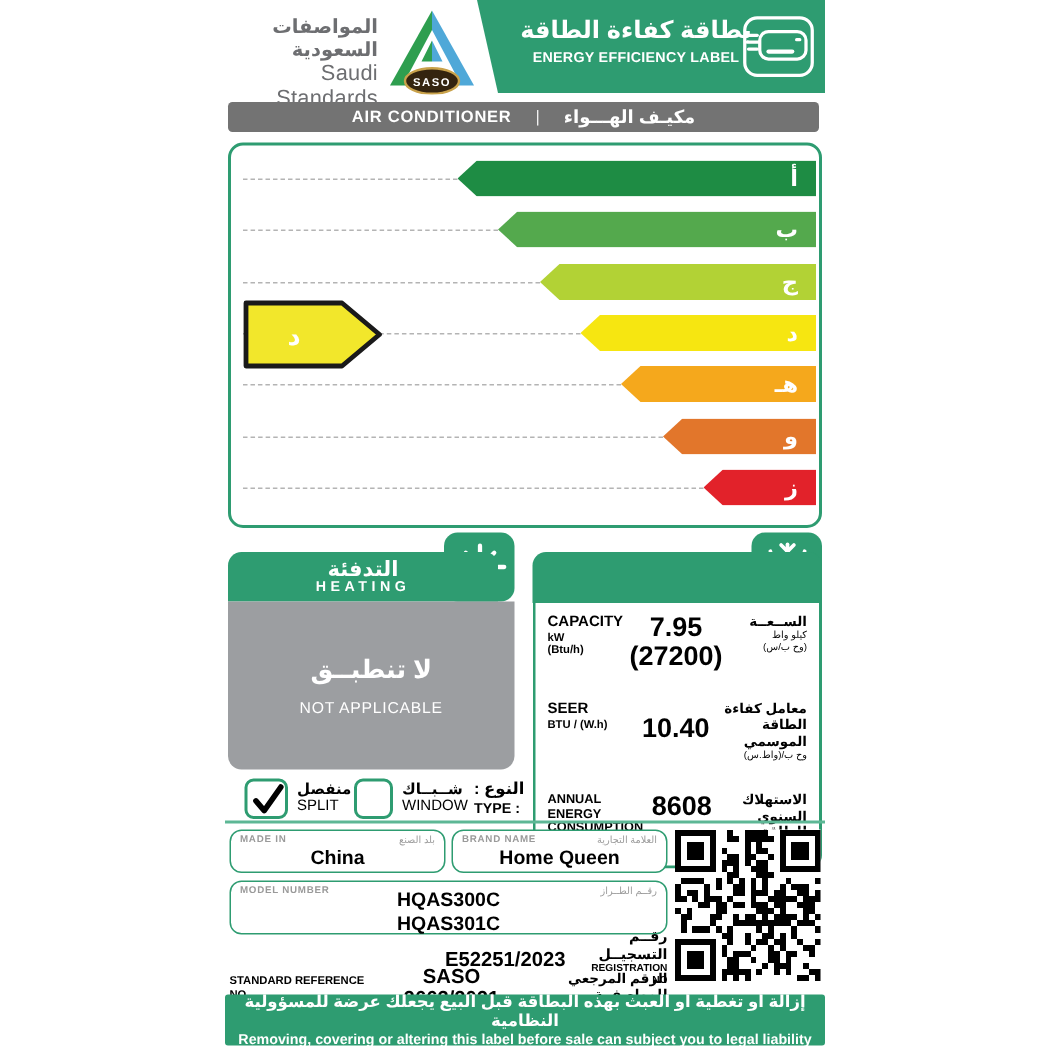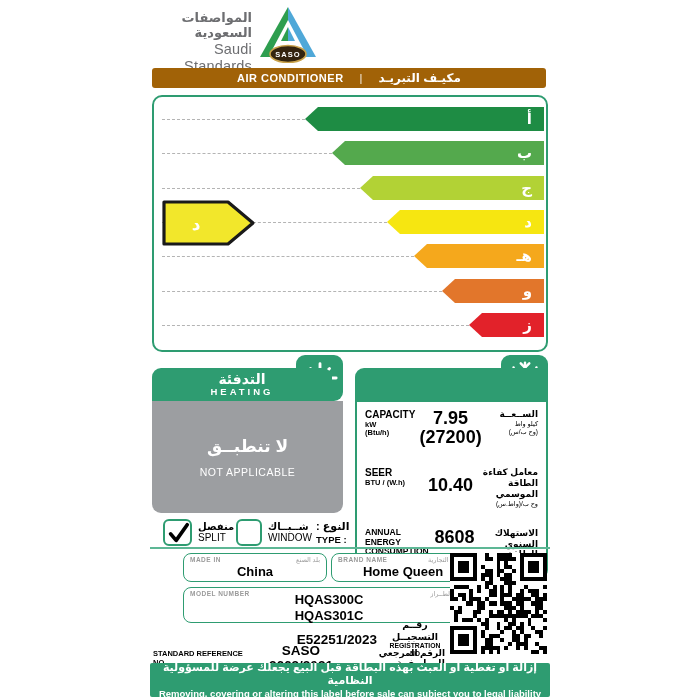--- a/index.html
+++ b/index.html
@@ -19,21 +19,21 @@
     left:318px;top:0;width:232px;height:62px;background:#2E9C71;
     clip-path:polygon(0 0,100% 0,100% 100%,14px 100%);z-index:2;
   }
   #header-titles{position:absolute;left:26px;top:10px;width:160px;text-align:center;color:#fff;}
   #header-title-ar{font-size:16px;font-weight:bold;direction:rtl;}
   #header-title-en{font-size:9.5px;font-weight:bold;margin-top:3px;letter-spacing:.2px;}
   #ac-icon{position:absolute;right:6px;top:8px;}
 
   
   #product-bar{
-    left:152px;top:68px;width:394px;height:20px;background:#a16207;border-radius:3px;
+    left:152px;top:68px;width:394px;height:20px;background:#737373;border-radius:3px;
     display:flex;align-items:center;justify-content:center;gap:16px;color:#fff;
   }
   #product-bar .en{font-size:11px;font-weight:bold;letter-spacing:.5px;}
   #product-bar .sep{font-size:11px;opacity:.9;}
   #product-bar .ar{font-size:12px;font-weight:bold;direction:rtl;}
 
   
   #rating-scale-box{
     left:152px;top:95px;width:396px;height:257px;background:#fff;
     border:2px solid #2E9C71;border-radius:10px;overflow:hidden;
@@ -95,32 +95,32 @@
   .cool-en{width:62px;line-height:1.15;}
   .cool-en .lbl{font-size:10px;font-weight:bold;}
   .cool-en .u{font-size:7.5px;font-weight:bold;}
   .cool-val{flex:1;text-align:center;font-size:18px;font-weight:bold;line-height:1.05;}
   .cool-ar{width:64px;text-align:right;direction:rtl;line-height:1.2;}
   .cool-ar .lbl{font-size:9px;font-weight:bold;}
   .cool-ar .u{font-size:6.5px;}
 
   
   #divider-line{left:150px;top:547px;width:400px;height:2px;background:#5db795;}
-  .detail-box{border:1.5px solid #2E9C71;border-radius:8px;background:#fff;position:absolute;margin-left:30px;}
+  .detail-box{border:1.5px solid #2E9C71;border-radius:8px;background:#fff;position:absolute;}
   .detail-box .corner-en{position:absolute;left:6px;top:2px;font-size:6.5px;font-weight:bold;color:#9a9a9a;letter-spacing:.5px;}
   .detail-box .corner-ar{position:absolute;right:6px;top:2px;font-size:6.5px;color:#9a9a9a;direction:rtl;}
   .detail-box .val{position:absolute;left:0;right:0;bottom:2px;text-align:center;font-size:13px;font-weight:bold;color:#000;}
   #made-in-box{left:153px;top:553px;width:144px;height:29px;}
   #brand-box{left:301px;top:553px;width:144px;height:29px;}
   #model-box{left:153px;top:587px;width:292px;height:36px;}
   #model-box .val{bottom:auto;top:4px;line-height:1.2;}
 
   #registration-row{left:153px;top:626px;width:292px;height:26px;display:flex;justify-content:flex-end;align-items:center;gap:8px;}
   #registration-value{font-size:13.5px;font-weight:bold;color:#000;}
-  #registration-labels{width:60px;text-align:center;line-height:1.2;}
+  #registration-labels{width:60px;text-align:right;line-height:1.2;}
   #registration-labels .ar{font-size:9.5px;font-weight:bold;direction:rtl;}
   #registration-labels .en{font-size:6.8px;font-weight:bold;}
 
   #standard-row{left:153px;top:649px;width:292px;height:18px;display:flex;align-items:center;}
   #standard-label-en{width:96px;font-size:7.5px;font-weight:bold;color:#000;}
   #standard-value{flex:1;text-align:center;font-size:13.5px;font-weight:bold;color:#000;}
   #standard-label-ar{width:92px;text-align:right;font-size:9px;font-weight:bold;direction:rtl;color:#000;}
 
   #qr-code{left:450px;top:553px;width:97px;height:101px;background:#fff;}
 
@@ -147,25 +147,44 @@
       <polygon points="36,2 8,52 36,52" fill="#2E9E4F"></polygon>
       <polygon points="36,2 64,52 36,52" fill="#4FA8D8"></polygon>
       <polygon points="36,15 19,47 53,47" fill="#ffffff"></polygon>
       <polygon points="36,22 29,36 36,36" fill="#2E9E4F"></polygon>
       <polygon points="36,22 43,36 36,36" fill="#4FA8D8"></polygon>
       <ellipse cx="36" cy="49" rx="18" ry="8.5" fill="#34240f" stroke="#c9a24b" stroke-width="1.6"></ellipse>
       <text x="36" y="52" text-anchor="middle" font-size="7.5" font-weight="bold" fill="#ffffff" font-family="Liberation Sans, sans-serif" letter-spacing="1">SASO</text>
     </svg>
   </div>
 
+  <div class="abs" id="header-green">
+    <div id="header-titles">
+      <div id="header-title-ar">بطاقة كفاءة الطاقة</div>
+      <div id="header-title-en">ENERGY EFFICIENCY LABEL</div>
+    </div>
+    <div id="ac-icon">
+      <svg width="50" height="46" viewBox="0 0 60 52">
+        <g fill="none" stroke="#ffffff" stroke-width="2.6" stroke-linecap="round" stroke-linejoin="round">
+          <rect x="3" y="3" width="54" height="46" rx="10"></rect>
+          <rect x="15" y="14" width="37" height="22" rx="7"></rect>
+          <path d="M22 30 H41" stroke-width="3.4"></path>
+          <path d="M44.5 20.5 h2.5"></path>
+          <path d="M6 17 h7"></path>
+          <path d="M5 22.5 h9"></path>
+          <path d="M6 28 h7"></path>
+        </g>
+      </svg>
+    </div>
+  </div>
 
   <div class="abs" id="product-bar">
     <span class="en">AIR CONDITIONER</span>
     <span class="sep">|</span>
-    <span class="ar">مكيـف التبريـد</span>
+    <span class="ar">مكيـف الهـــواء</span>
   </div>
 
   <div class="abs" id="rating-scale-box">
       <div class="dash-line" style="top: 22px; left: 8px; width: 143px;"></div>
       <div class="grade-arrow" style="top: 10px; left: 151px; background: rgb(30, 140, 68);">
         <span class="grade-letter">أ</span>
       </div>
       <div class="dash-line" style="top: 56px; left: 8px; width: 170px;"></div>
       <div class="grade-arrow" style="top: 44px; left: 178px; background: rgb(84, 169, 77);">
         <span class="grade-letter">ب</span>

